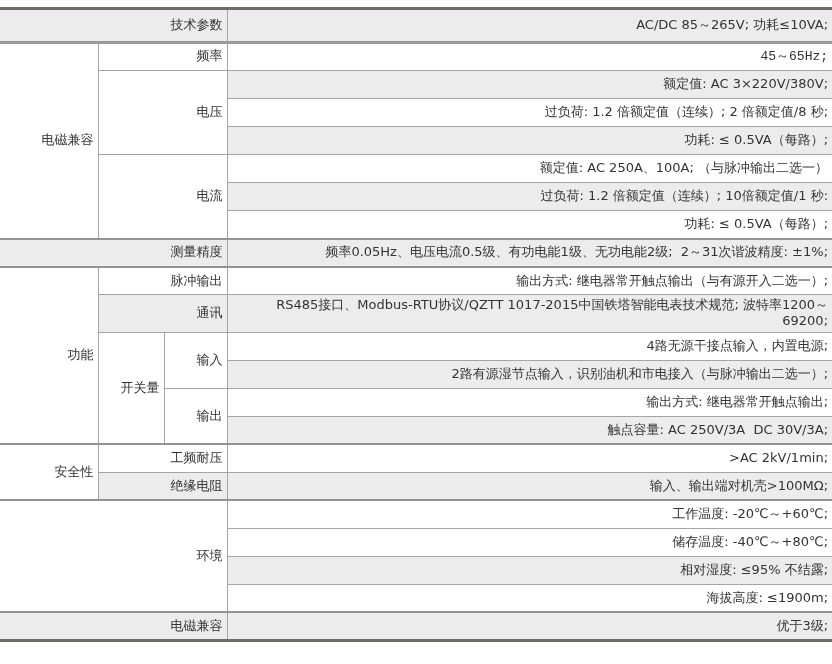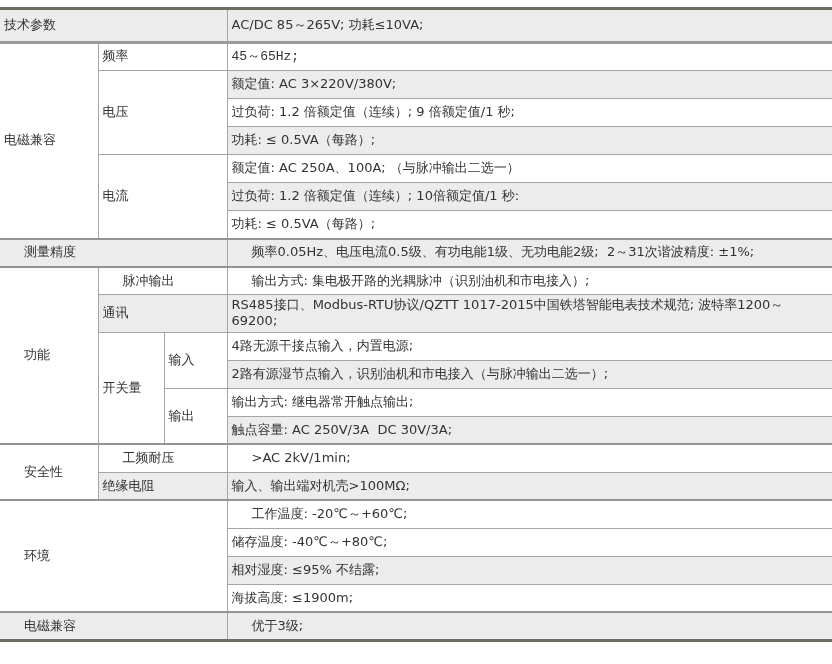--- a/index.html
+++ b/index.html
@@ -21,21 +21,21 @@
     border-bottom: 3px solid #6e6a64;
   }
   col.c1 { width: 98px; }
   col.c2 { width: 66px; }
   col.c3 { width: 63px; }
   col.c4 { width: 605px; }
   tr { height: 28px; }
   tr.tall { height: 34px; }
   td {
     border-top: 1px solid #a5a5a5;
-    text-align: left;
+    text-align: right;
     vertical-align: middle;
     font-size: 13px;
     line-height: 1.25;
     padding: 2px 4px;
     white-space: pre-wrap;
     overflow: hidden;
   }
   td.vline { border-right: 1px solid #a5a5a5; }
   td.g { background: #ececec; }
   tr.sec > td { border-top: 2px solid #949494; padding-left: 24px; }
@@ -62,21 +62,21 @@
     <td rowspan="7" class="vline">电磁兼容</td>
     <td colspan="2" class="vline">频率</td>
     <td>45～65Hz;</td>
   </tr>
 
   <tr>
     <td rowspan="3" colspan="2" class="vline">电压</td>
     <td class="g">额定值: AC 3×220V/380V;</td>
   </tr>
   <tr>
-    <td>过负荷: 1.2 倍额定值（连续）; 9 倍额定值/1 秒;</td>
+    <td>过负荷: 1.2 倍额定值（连续）; 2 倍额定值/8 秒;</td>
   </tr>
   <tr>
     <td class="g">功耗: ≤ 0.5VA（每路）;</td>
   </tr>
 
   <tr>
     <td rowspan="3" colspan="2" class="vline">电流</td>
     <td>额定值: AC 250A、100A; （与脉冲输出二选一）</td>
   </tr>
   <tr>
@@ -87,21 +87,21 @@
   </tr>
 
   <tr class="sec">
     <td colspan="3" class="g vline">测量精度</td>
     <td class="g">频率0.05Hz、电压电流0.5级、有功电能1级、无功电能2级;  2～31次谐波精度: ±1%;</td>
   </tr>
 
   <tr class="sec">
     <td rowspan="6" class="vline">功能</td>
     <td colspan="2" class="vline">脉冲输出</td>
-    <td>输出方式: 集电极开路的光耦脉冲（识别油机和市电接入）;</td>
+    <td>输出方式: 继电器常开触点输出（与有源开入二选一）;</td>
   </tr>
   <tr>
     <td colspan="2" class="g vline">通讯</td>
     <td class="g">RS485接口、Modbus-RTU协议/QZTT 1017-2015中国铁塔智能电表技术规范; 波特率1200～69200;</td>
   </tr>
   <tr>
     <td rowspan="4" class="vline">开关量</td>
     <td rowspan="2" class="vline">输入</td>
     <td>4路无源干接点输入，内置电源;</td>
   </tr>

